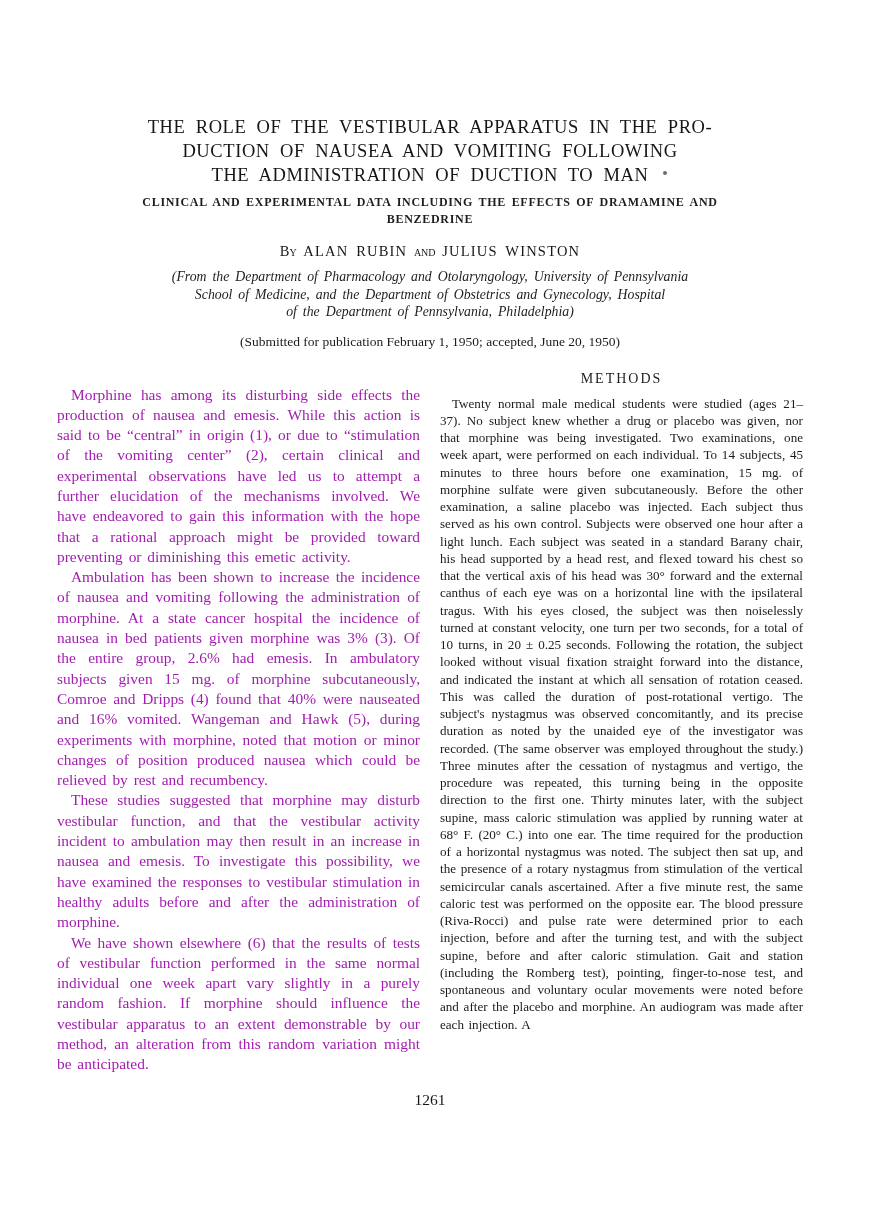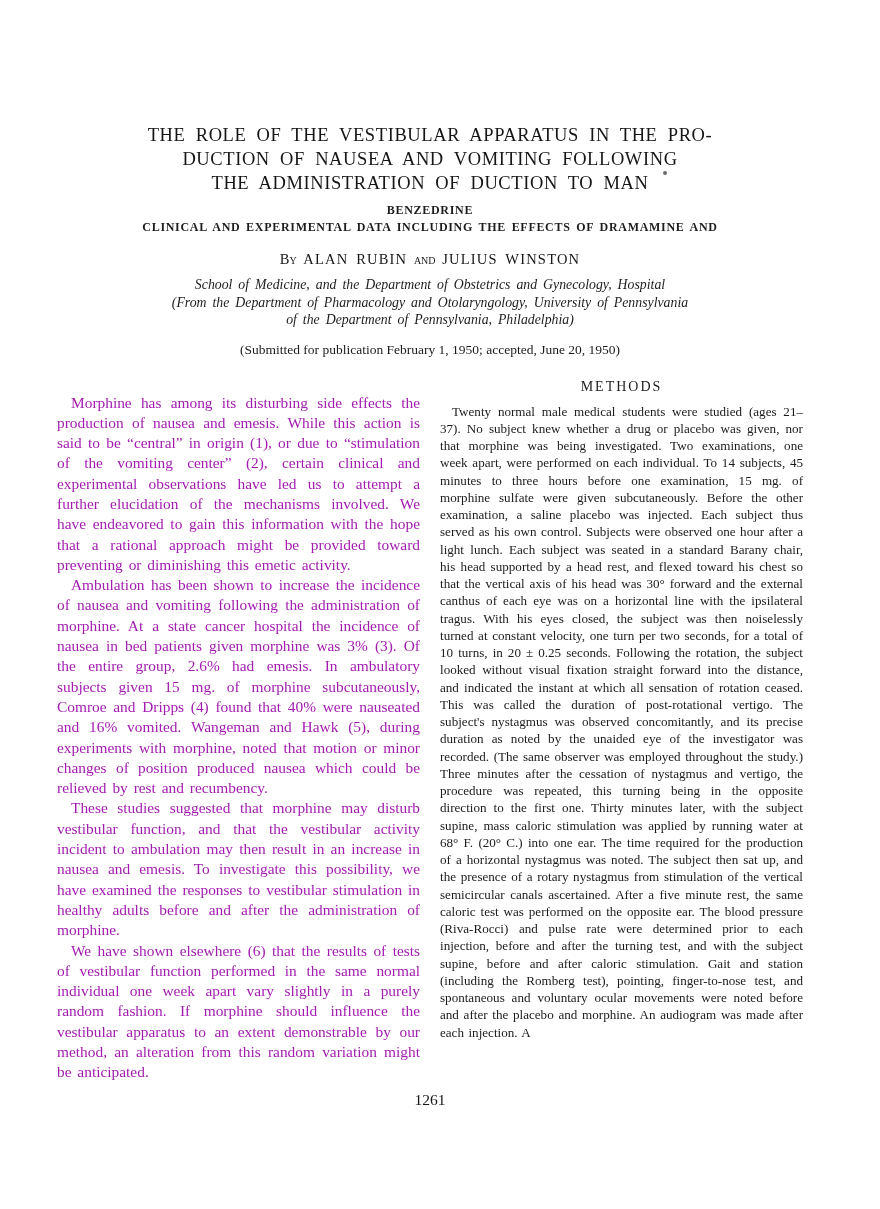--- a/index.html
+++ b/index.html
@@ -12,21 +12,21 @@
     width: 880px;
     height: 1209px;
     background: #ffffff;
     font-family: "Liberation Serif", "DejaVu Serif", serif;
     color: #1a1a1a;
     overflow: hidden;
   }
   .content {
     position: absolute;
     left: 57px;
-    top: 16px;
+    top: 8px;
     width: 746px;
   }
   .title {
     margin-top: 107px;
     text-align: center;
     font-size: 18.5px;
     line-height: 24px;
     letter-spacing: 0.6px;
     word-spacing: 5px;
     color: #161616;
@@ -136,34 +136,34 @@
 <div class="page">
   <div class="content">
 
     <div class="title">
       <div>THE ROLE OF THE VESTIBULAR APPARATUS IN THE PRO-</div>
       <div>DUCTION OF NAUSEA AND VOMITING FOLLOWING</div>
       <div>THE ADMINISTRATION OF DUCTION TO MAN</div>
     </div>
 
     <div class="subtitle">
+      <div>CLINICAL AND EXPERIMENTAL DATA INCLUDING THE EFFECTS OF DRAMAMINE AND</div>
       <div>BENZEDRINE</div>
-      <div>CLINICAL AND EXPERIMENTAL DATA INCLUDING THE EFFECTS OF DRAMAMINE AND</div>
     </div>
 
     <div class="byline">
       <span class="sc">By</span>
       <span class="author">ALAN RUBIN</span>
       <span class="sc">and</span>
       <span class="author">JULIUS WINSTON</span>
     </div>
 
     <div class="affiliation">
+      <div>(From the Department of Pharmacology and Otolaryngology, University of Pennsylvania</div>
       <div>School of Medicine, and the Department of Obstetrics and Gynecology, Hospital</div>
-      <div>(From the Department of Pharmacology and Otolaryngology, University of Pennsylvania</div>
       <div>of the Department of Pennsylvania, Philadelphia)</div>
     </div>
 
     <div class="submitted">(Submitted for publication February 1, 1950; accepted, June 20, 1950)</div>
 
     <div class="columns">
       <div class="col-left">
         <p>Morphine has among its disturbing side effects the production of nausea and emesis.  While this action is said to be “central” in origin (1), or due to “stimulation of the vomiting center” (2), certain clinical and experimental observations have led us to attempt a further elucidation of the mechanisms involved.  We have endeavored to gain this information with the hope that a rational approach might be provided toward preventing or diminishing this emetic activity.</p>
         <p>Ambulation has been shown to increase the incidence of nausea and vomiting following the administration of morphine.  At a state cancer hospital the incidence of nausea in bed patients given morphine was 3% (3).  Of the entire group, 2.6% had emesis.  In ambulatory subjects given 15 mg. of morphine subcutaneously, Comroe and Dripps (4) found that 40% were nauseated and 16% vomited.  Wangeman and Hawk (5), during experiments with morphine, noted that motion or minor changes of position produced nausea which could be relieved by rest and recumbency.</p>
         <p>These studies suggested that morphine may disturb vestibular function, and that the vestibular activity incident to ambulation may then result in an increase in nausea and emesis.  To investigate this possibility, we have examined the responses to vestibular stimulation in healthy adults before and after the administration of morphine.</p>

